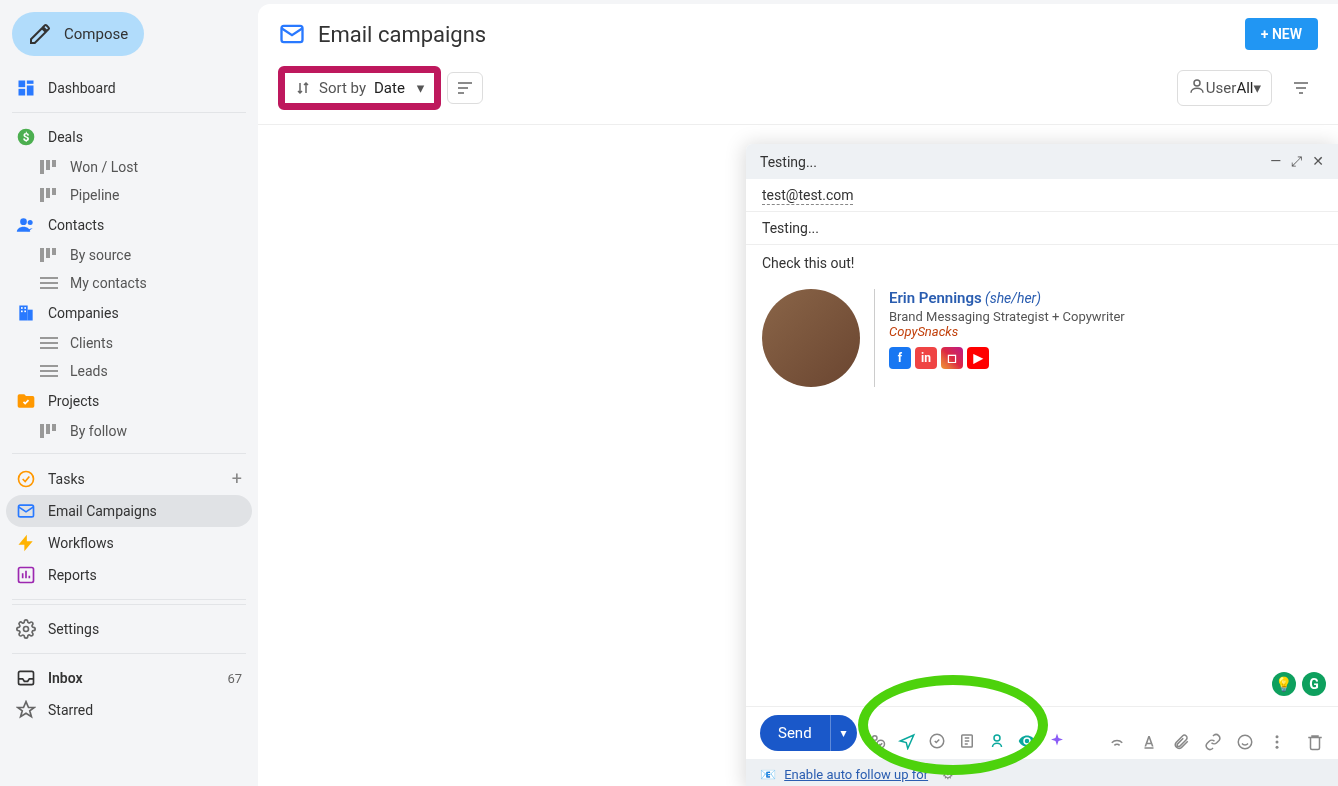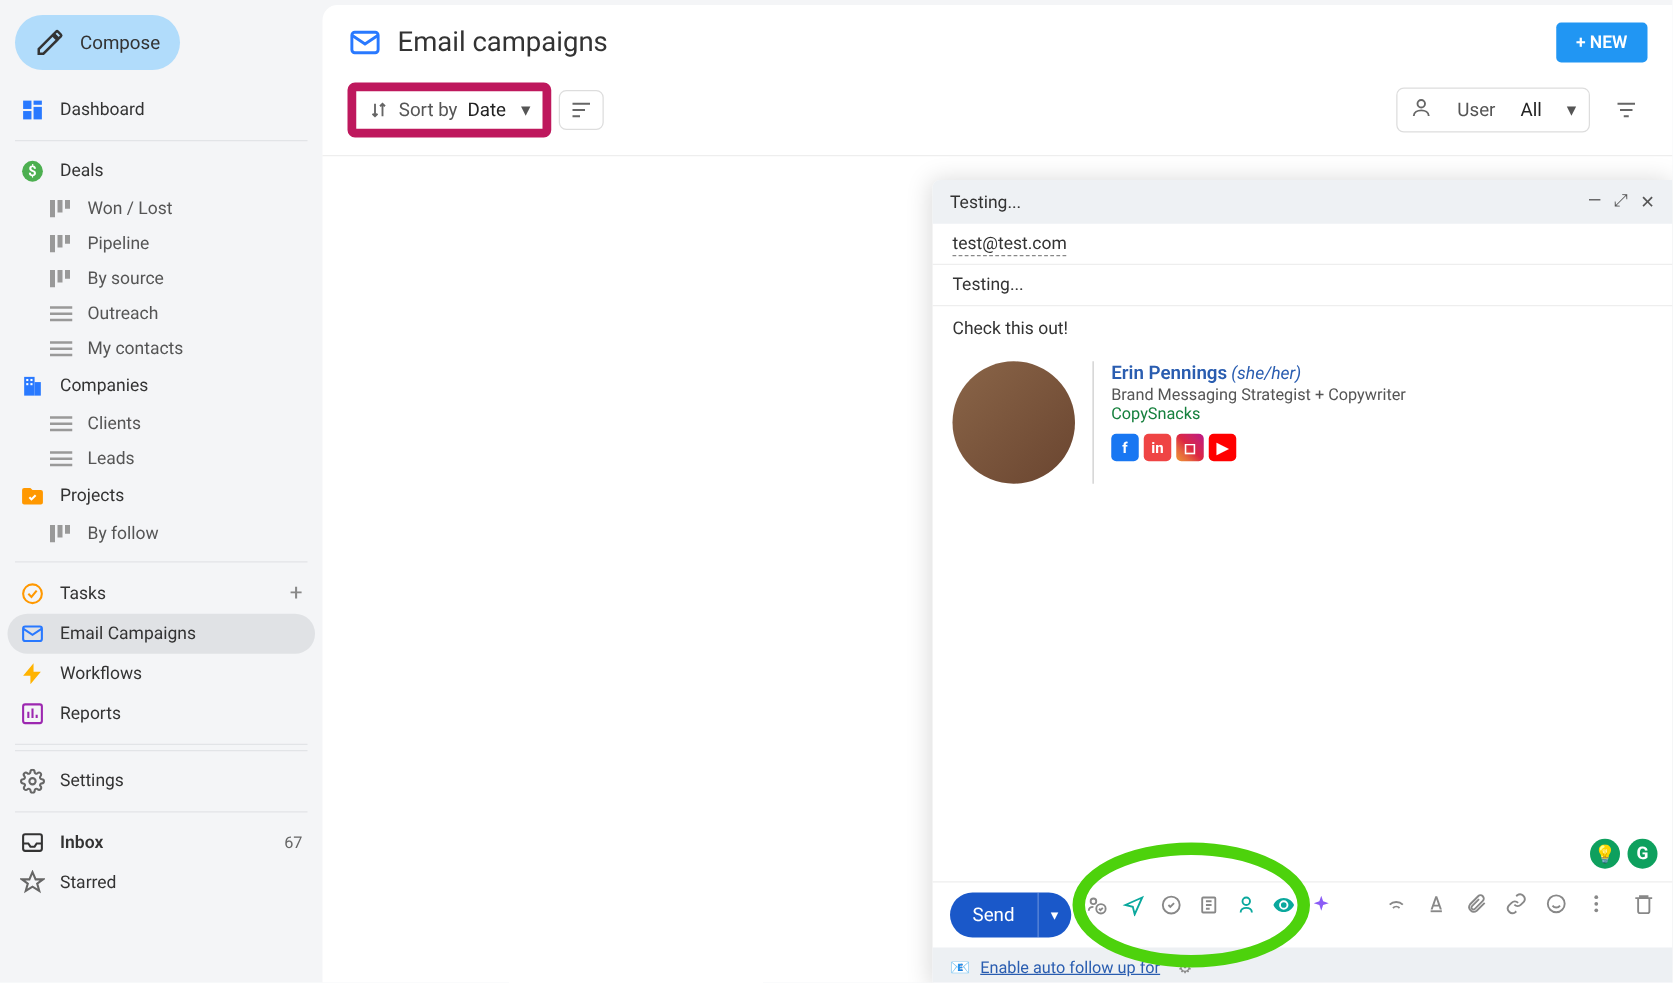--- a/index.html
+++ b/index.html
@@ -21,47 +21,47 @@
 .header-icon { width: 28px; height: 28px; }
 .header-title { font-size: 22px; color: #333; }
 .new-btn { margin-left: auto; background: #2196f3; color: #fff; padding: 8px 16px; border-radius: 4px; font-size: 14px; font-weight: 600; cursor: pointer; }
 .toolbar { padding: 6px 20px 14px 20px; display: flex; align-items: center; gap: 6px; border-bottom: 1px solid #eee; }
 .sort-chip { border: 7px solid #be185d; border-radius: 6px; padding: 6px 10px; display: flex; align-items: center; gap: 8px; font-size: 15px; color: #555; cursor: pointer; }
 .sort-chip .ic { width: 16px; height: 16px; }
 .sort-chip .val { color: #222; }
 .sort-chip .carat { margin-left: 4px; }
 .icon-btn { border: 1px solid #ddd; border-radius: 6px; padding: 6px 8px; display: flex; align-items: center; cursor: pointer; }
 .icon-btn svg { width: 18px; height: 18px; }
-.user-chip { margin-left: auto; border: 1px solid #ddd; border-radius: 6px; padding: 6px 10px; display: flex; align-items: center; gap: 20px; font-size: 15px; color: #555; cursor: pointer; text-align: right; }
+.user-chip { margin-left: auto; border: 1px solid #ddd; border-radius: 6px; padding: 6px 10px; display: flex; align-items: center; gap: 0; font-size: 15px; color: #555; cursor: pointer; text-align: right; }
 .user-chip .val { color: #222; }
 .compose-window { position: absolute; top: 140px; right: 0; width: 592px; height: 646px; background: #fff; box-shadow: -2px 0 20px rgba(0,0,0,0.15); display: flex; flex-direction: column; border-top-left-radius: 6px; }
 .cw-header { background: #eef1f4; padding: 9px 14px; display: flex; align-items: center; font-size: 14px; color: #333; border-top-left-radius: 6px; }
 .cw-header .wincontrols { margin-left: auto; display: flex; gap: 10px; }
 .cw-header .wincontrols span { cursor: pointer; color: #555; font-size: 14px; }
 .cw-field { padding: 8px 16px; border-bottom: 1px solid #eee; font-size: 14px; color: #333; }
 .cw-field .recipient { border-bottom: 1px dashed #888; padding-bottom: 1px; }
 .cw-body { flex: 1; padding: 10px 16px; font-size: 14px; color: #333; overflow: auto; position: relative; }
 .signature { margin-top: 18px; display: flex; gap: 14px; }
 .avatar { width: 98px; height: 98px; border-radius: 50%; background: linear-gradient(135deg, #8a6548, #6a4530); }
 .sig-divider { width: 1px; background: #ccc; }
 .sig-text { font-size: 13px; color: #444; }
 .sig-name { color: #2a5db0; font-weight: 600; font-size: 15px; }
 .sig-pronoun { color: #2a5db0; font-style: italic; font-size: 14px; }
 .sig-role { color: #555; font-size: 13px; margin-top: 2px; }
-.sig-company { color: #15803d; font-size: 13px; }
+.sig-company { color: #c2410c; font-size: 13px; font-style: italic; }
 .socials { display: flex; gap: 4px; margin-top: 8px; }
 .socials div { width: 22px; height: 22px; border-radius: 4px; display: flex; align-items: center; justify-content: center; color: #fff; font-size: 12px; font-weight: bold; }
 .fb { background: #1877f2; }
 .li { background: #ef4444; }
 .ig { background: linear-gradient(45deg, #f09433, #e6683c, #dc2743, #cc2366, #bc1888); }
 .yt { background: #ff0000; }
 .right-badges { position: absolute; right: 12px; bottom: 10px; display: flex; gap: 6px; }
 .right-badges .b1 { width: 24px; height: 24px; border-radius: 50%; background: #0ea05e; display:flex; align-items:center; justify-content:center; color:#fff; font-size:14px;}
 .right-badges .b2 { width: 24px; height: 24px; border-radius: 50%; background: #0ea05e; display:flex; align-items:center; justify-content:center; color:#fff; font-weight:bold; font-size:14px;}
-.cw-toolbar { padding: 8px 14px; display: flex; align-items: flex-start; gap: 10px; border-top: 1px solid #eee; position: relative; }
+.cw-toolbar { padding: 8px 14px; display: flex; align-items: flex-end; gap: 10px; border-top: 1px solid #eee; position: relative; }
 .send-btn { background: #1a58c9; color: #fff; border-radius: 26px; display: flex; align-items: center; overflow: hidden; cursor: pointer; }
 .send-btn .send-txt { padding: 9px 18px; font-size: 15px; border-right: 1px solid rgba(255,255,255,0.3); }
 .send-btn .send-car { padding: 9px 10px; font-size: 12px; }
 .tb-icons { display: flex; gap: 10px; align-items: center; }
 .tb-icons .tbi { width: 20px; height: 20px; display: flex; align-items: center; justify-content: center; color: #888; cursor: pointer; }
 .tb-icons .tbi.teal { color: #0aa89d; }
 .tb-icons .tbi.purple { color: #8b5cf6; }
 .tb-icons .tbi svg { width:18px; height:18px; }
 .tb-right { margin-left: auto; display: flex; gap: 14px; align-items: center; color: #888; }
 .tb-right .tbi { width:18px; height:18px; cursor:pointer; display:flex; align-items:center; justify-content:center; }
@@ -120,39 +120,40 @@
     <div class="nav-item sub">
       <span class="sub-icon">
           <svg viewBox="0 0 18 14" fill="#999">
             <rect x="0" y="0" width="4" height="14"></rect>
             <rect x="6" y="0" width="4" height="10"></rect>
             <rect x="12" y="0" width="4" height="7"></rect>
           </svg>
         </span>
       <span>Pipeline</span>
     </div>
+    <div class="nav-item">
+      <span class="icon">
+          <svg viewBox="0 0 24 24" fill="#2979ff">
+            <circle cx="9" cy="8" r="4"></circle>
+            <circle cx="17" cy="9" r="3"></circle>
+            <path d="M1 20c0-3.3 3.6-6 8-6s8 2.7 8 6"></path>
+            <path d="M14 20c0-2.2 2.7-4 6-4"></path>
+          </svg>
+        </span>
+      <span>Contacts</span>
+    </div>
     <div class="nav-item sub">
       <span class="sub-icon">
           <svg viewBox="0 0 18 14" fill="#999">
             <rect x="0" y="0" width="4" height="14"></rect>
             <rect x="6" y="0" width="4" height="10"></rect>
             <rect x="12" y="0" width="4" height="7"></rect>
           </svg>
         </span>
       <span>By source</span>
-    </div>
-    <div class="nav-item sub">
-      <span class="sub-icon">
-          <svg viewBox="0 0 18 14" fill="#999">
-            <rect x="0" y="1" width="18" height="2"></rect>
-            <rect x="0" y="6" width="18" height="2"></rect>
-            <rect x="0" y="11" width="18" height="2"></rect>
-          </svg>
-        </span>
-      <span>Outreach</span>
     </div>
     <div class="nav-item sub">
       <span class="sub-icon">
           <svg viewBox="0 0 18 14" fill="#999">
             <rect x="0" y="1" width="18" height="2"></rect>
             <rect x="0" y="6" width="18" height="2"></rect>
             <rect x="0" y="11" width="18" height="2"></rect>
           </svg>
         </span>
       <span>My contacts</span>

